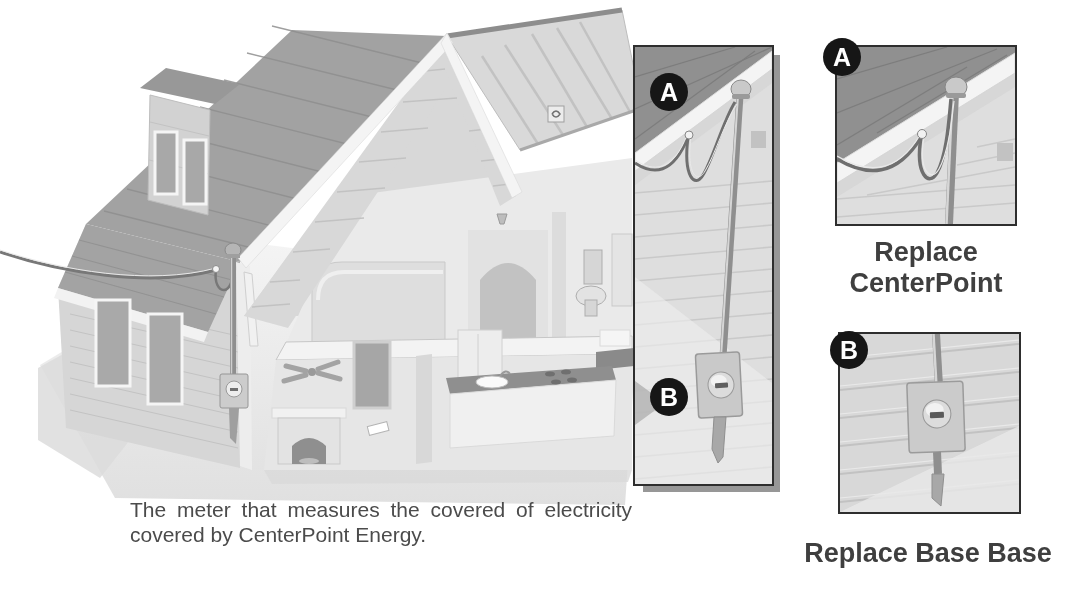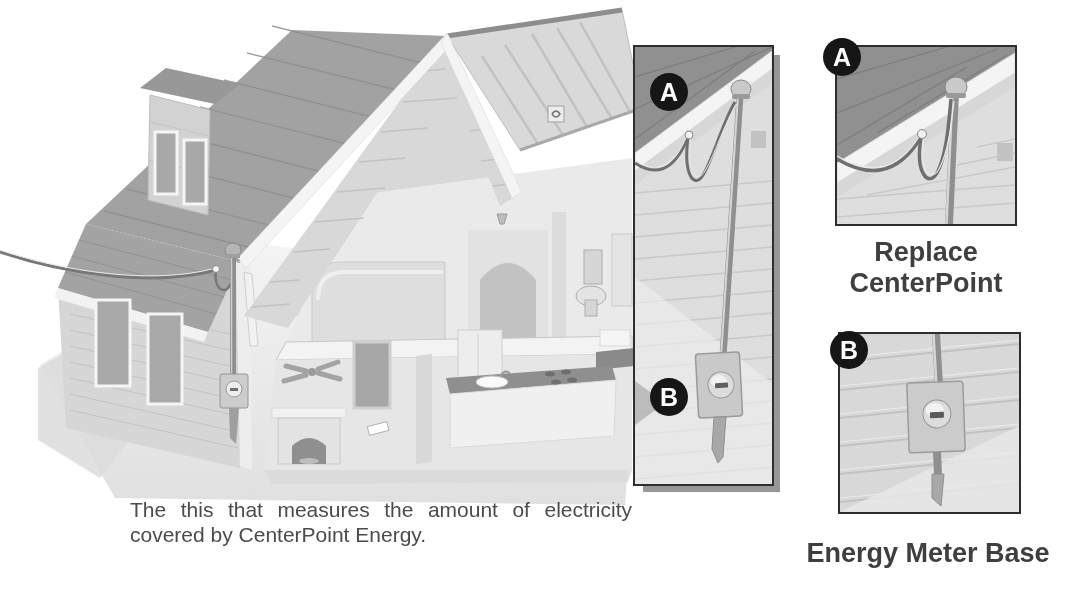--- a/index.html
+++ b/index.html
@@ -322,20 +322,20 @@
         <circle cx="97" cy="80" r="14" fill="#dcdcdc" stroke="#959595"></circle>
         <ellipse cx="95" cy="76" rx="9" ry="7" fill="#f2f2f2"></ellipse>
         <rect x="90" y="78" width="14" height="6" rx="1" fill="#5a5a5a"></rect>
       </g>
       <line x1="97" y1="118" x2="98" y2="140" stroke="#8f8f8f" stroke-width="8"></line>
       <polygon points="92,140 104,140 101,172 92,164" fill="#a8a8a8" stroke="#8f8f8f"></polygon>
     </svg>
     <div class="badge badge-inset-b">B</div>
   </div>
 
-  <div class="cap cap-meterbase">Energy Meter Base</div>
+  <div class="cap cap-meterbase">Replace Base Base</div>
 
   <div class="note">
-    <div class="just">The this that measures the amount of electricity</div>
+    <div class="just">The meter that measures the covered of electricity</div>
     <div>covered by CenterPoint Energy.</div>
   </div>
 
 </div>
 
 </body></html>

